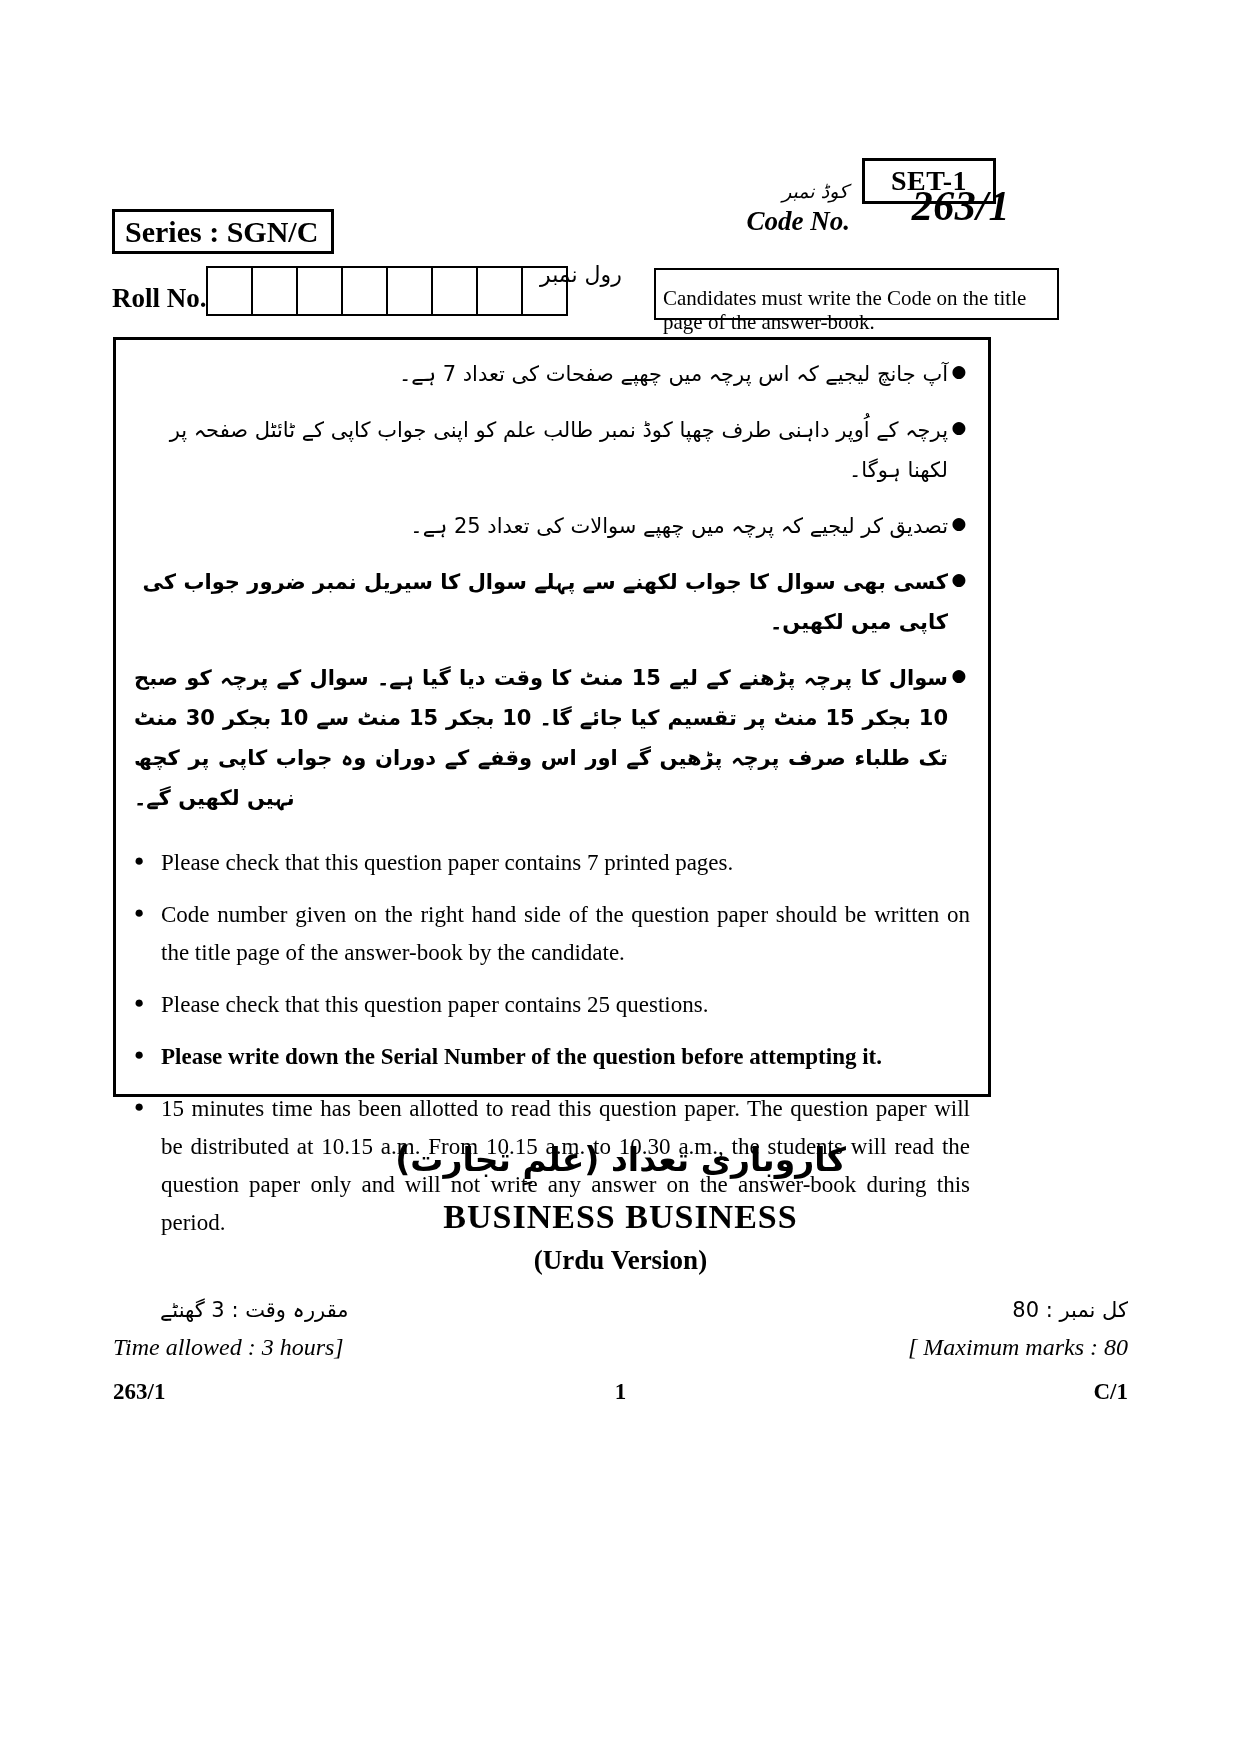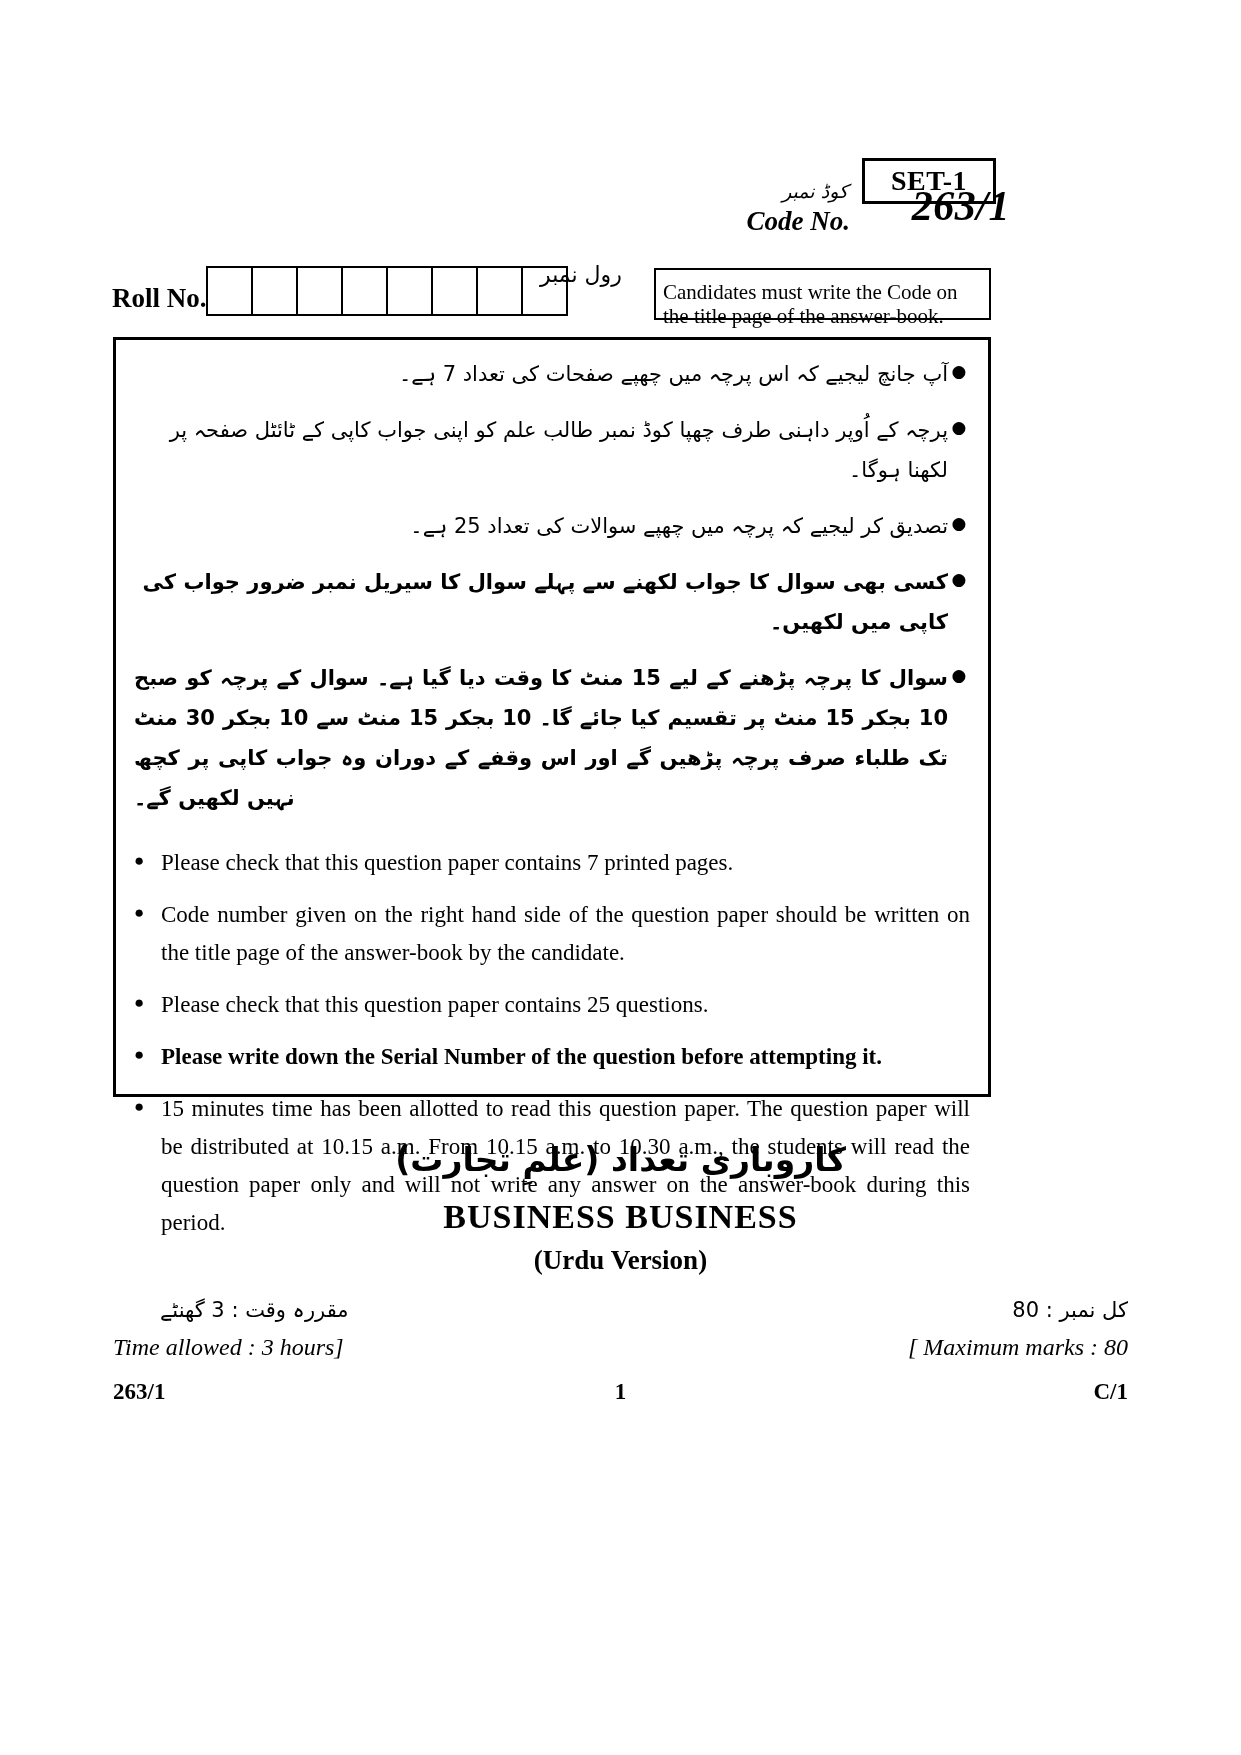--- a/index.html
+++ b/index.html
@@ -113,25 +113,25 @@
     top: 262px;
     font-family: "DejaVu Sans", sans-serif;
     font-size: 22px;
     direction: rtl;
   }
 
   .cand-box {
     position: absolute;
     left: 654px;
     top: 268px;
-    width: 337px;
+    width: 405px;
     height: 52px;
     border: 2px solid #000;
     box-sizing: border-box;
-    padding: 10px 7px;
+    padding: 16px 7px;
     font-size: 21px;
     line-height: 24px;
   }
 
   
   .instr-frame {
     position: absolute;
     left: 113px;
     top: 337px;
     width: 878px;
@@ -289,20 +289,23 @@
 </style>
 </head>
 <body>
 
 <div class="page">
 
   <div class="set-box">
     <span>SET-1</span>
   </div>
 
+  <div class="series-box">
+    <span>Series : SGN/C</span>
+  </div>
 
   <div class="code-wrap">
     <span class="code-urdu">کوڈ نمبر</span>
     <span class="code-label">Code No.</span>
     <span class="code-value">263/1</span>
   </div>
 
   <span class="roll-label">Roll No.</span>
   <div class="roll-grid">
     <div class="roll-cell"></div>

